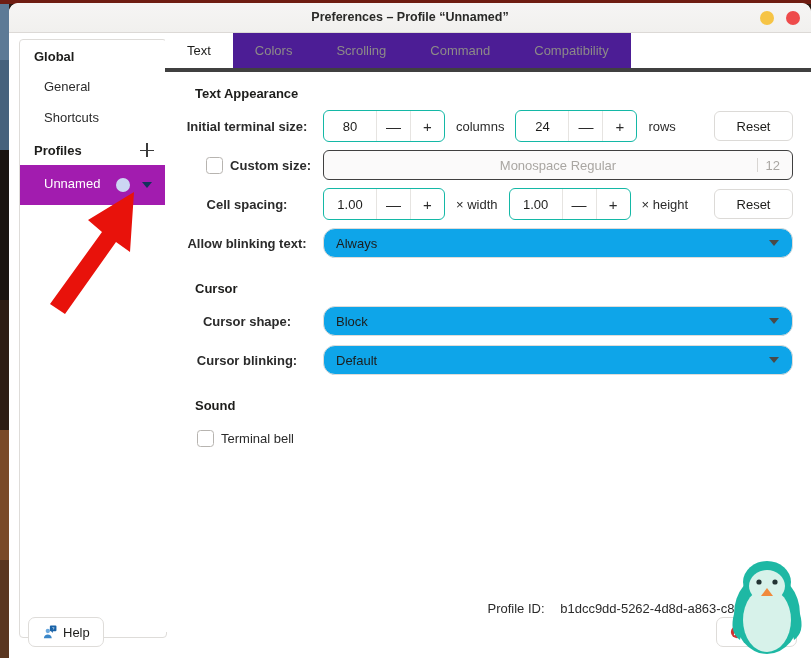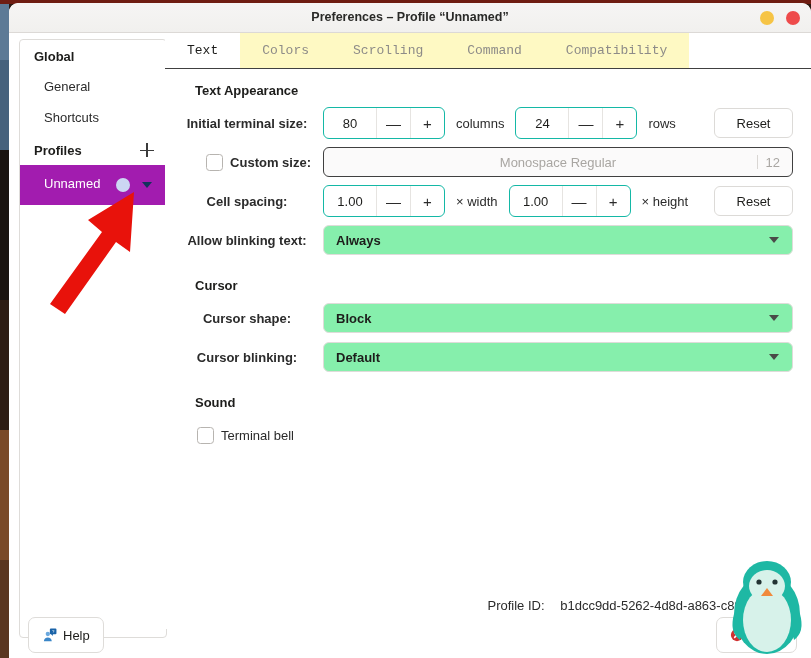--- a/index.html
+++ b/index.html
@@ -164,25 +164,24 @@
   #main {
     position: absolute;
     left: 156px; top: 0;
     right: 0; bottom: 0;
   }
 
   
   #tabbar {
     position: relative;
     height: 35px;
-    background: #fef9c3;
-    border-bottom: 1px solid #404040;
+    background: #4c1d95;
+    border-bottom: 4px solid #404040;
     display: flex;
     align-items: stretch;
-    font-family: Liberation Mono, monospace;
   }
   .tab {
     display: flex;
     align-items: center;
     justify-content: center;
     padding: 0 22px;
     font-size: 13px;
     color: #8d8b88;
     cursor: pointer;
     white-space: nowrap;
@@ -332,29 +331,28 @@
     background: #d9d6d3;
     margin-right: 8px;
   }
   #font-size { font-size: 13px; color: #a9a6a2; text-align: right; }
 
   
   .dropdown {
     flex: 1;
     height: 30px;
     border: 1px solid #dedcd9;
-    border-radius: 6px;
-    background: #86efac;
+    border-radius: 12px;
+    background: #0ea5e9;
     display: flex;
     align-items: center;
     padding: 0 12px;
     box-sizing: border-box;
     cursor: pointer;
     position: relative;
-    font-weight: bold;
   }
   .dropdown-value { font-size: 13px; color: #1d1d1b; }
   .caret {
     position: absolute;
     right: 13px;
     width: 0; height: 0;
     border-left: 5px solid transparent;
     border-right: 5px solid transparent;
     border-top: 6px solid #4a4a48;
   }
@@ -375,21 +373,21 @@
   
   #footer {
     position: absolute;
     left: 0; right: 0;
     bottom: 0;
     height: 52px;
   }
   .foot-btn {
     position: absolute;
     top: 10px;
-    height: 36px;
+    height: 30px;
     border: 1px solid #dedcd9;
     border-radius: 7px;
     background: #fff;
     display: flex;
     align-items: center;
     padding: 0 13px;
     font-size: 13px;
     color: #1d1d1b;
     cursor: pointer;
     box-sizing: border-box;

